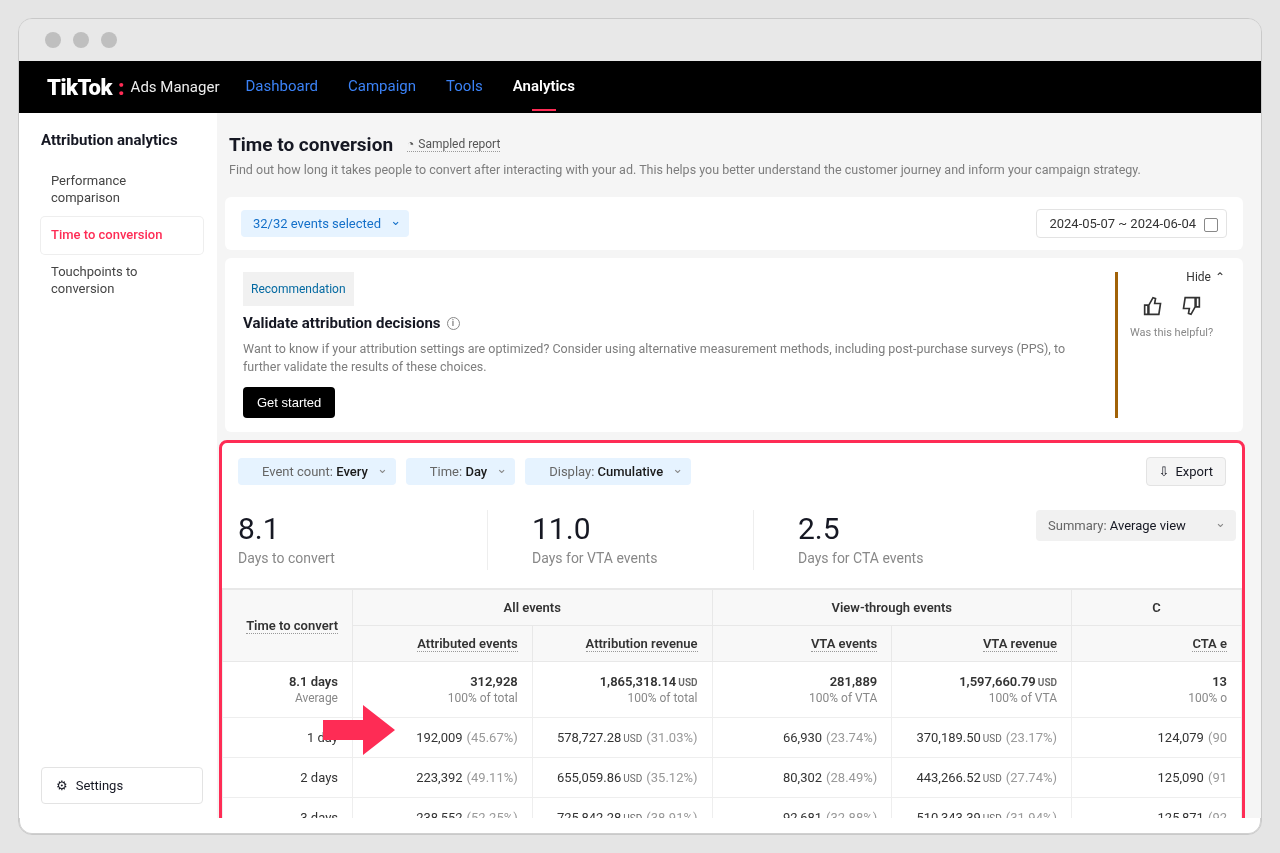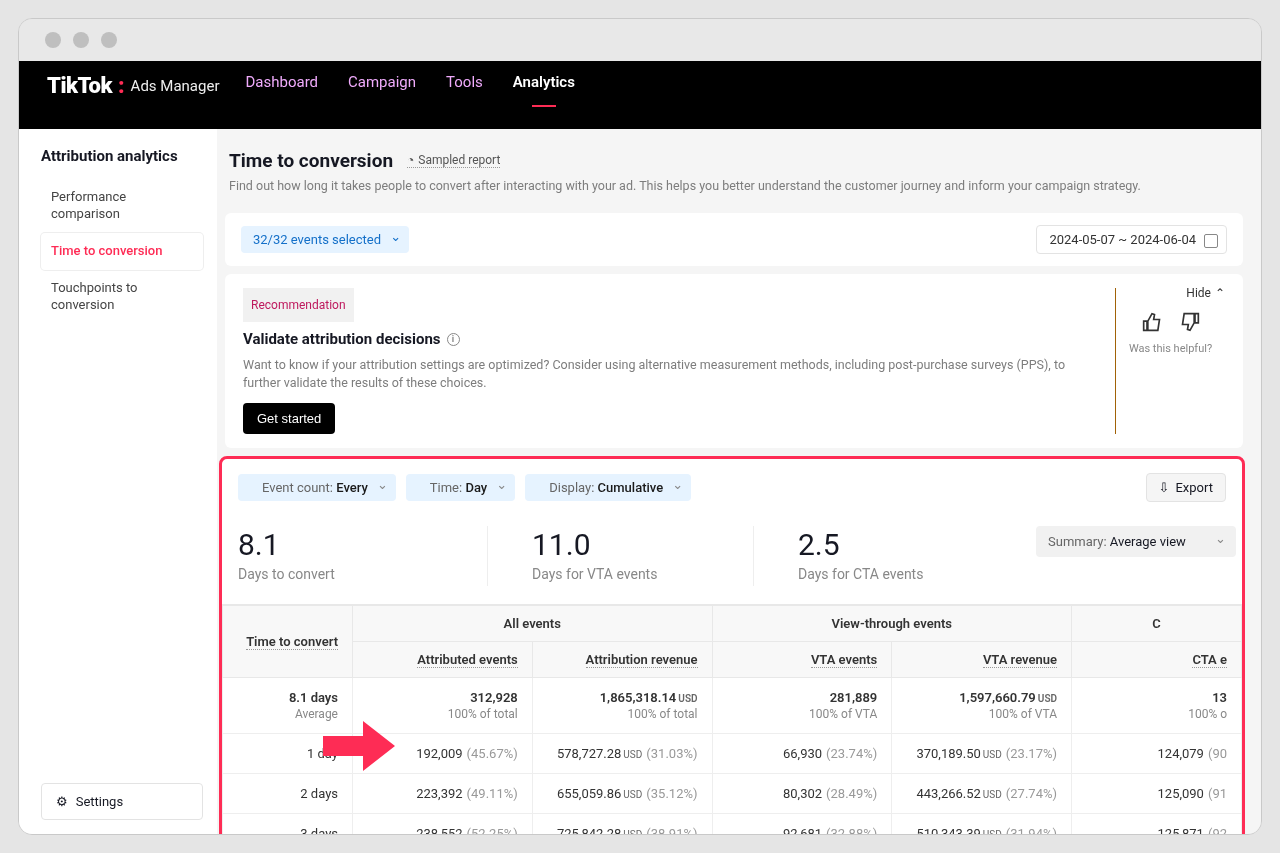--- a/index.html
+++ b/index.html
@@ -1,26 +1,26 @@
 <!DOCTYPE html>
 <html><head>
 <meta charset="utf-8">
 <style>
 * { box-sizing: border-box; margin: 0; padding: 0; }
 body { font-family: -apple-system, BlinkMacSystemFont, "Segoe UI", Roboto, Helvetica, Arial, sans-serif; background: #e5e5e5; padding: 18px; color: #161823; }
 .browser-frame { width: 1244px; height: 817px; background: #fff; border-radius: 14px; overflow: hidden; border: 1px solid #c9c9c9; box-shadow: 0 0 0 1px #d0d0d0 inset; position: relative; }
 .browser-chrome { height: 42px; background: #e8e8e8; display: flex; align-items: center; padding-left: 26px; gap: 12px; }
 .dot { width: 16px; height: 16px; border-radius: 50%; background: #bfbfbf; }
-.topnav { height: 68px; background: #000; display: flex; align-items: flex-start; padding: 12px 28px; gap: 0; color: #fff; }
+.topnav { height: 52px; background: #000; display: flex; align-items: center; padding: 0 28px; gap: 0; color: #fff; }
 .logo-area { display: flex; align-items: center; gap: 6px; margin-right: 26px; }
 .logo-text { font-weight: 900; font-size: 22px; letter-spacing: -0.5px; }
 .logo-dot { color: #fe2c55; font-weight: 900; font-size: 22px; }
 .logo-sub { font-size: 15px; color: #eee; font-weight: 400; }
 .nav-links { display: flex; gap: 30px; align-items: center; }
-.nav-link { font-size: 15px; color: #f0abfc; cursor: pointer; position: relative; padding-bottom: 2px; }
+.nav-link { font-size: 15px; color: #3b82f6; cursor: pointer; position: relative; padding-bottom: 2px; }
 .nav-link.active { color: #fff; font-weight: 600; }
 .nav-link.active::after { content: ""; position: absolute; left: 50%; transform: translateX(-50%); bottom: -14px; width: 24px; height: 2px; background: #fe2c55; }
 .app-body { display: flex; height: calc(100% - 110px); }
 .sidebar { width: 198px; padding: 18px 14px 14px 22px; background: #fff; display: flex; flex-direction: column; }
 .sidebar-title { font-size: 15px; font-weight: 700; margin-bottom: 14px; }
 .side-item { font-size: 13px; color: #444; padding: 10px 10px; border-radius: 4px; cursor: pointer; line-height: 1.3; }
 .side-item.active { background: #fff; color: #fe2c55; font-weight: 500; box-shadow: 0 0 0 1px #eee; }
 .sidebar-footer { margin-top: auto; }
 .settings-btn { border: 1px solid #e3e3e3; border-radius: 4px; padding: 10px 14px; font-size: 13px; display: flex; align-items: center; gap: 8px; cursor: pointer; }
 .main { flex: 1; background: #f5f5f5; padding: 14px 12px 0 2px; overflow: hidden; position: relative; }
@@ -30,26 +30,26 @@
 .sampled { font-size: 12px; color: #555; border-bottom: 1px dotted #999; display: inline-flex; align-items: center; gap: 4px; }
 .page-desc { font-size: 12.5px; color: #7d7d7d; margin-top: 6px; }
 .card { background: #fff; border-radius: 6px; margin: 8px 6px; padding: 12px 16px; }
 .filter-row { display: flex; align-items: center; justify-content: space-between; }
 .events-pill { background: #e6f3ff; color: #1470c9; font-size: 13px; padding: 6px 28px 6px 12px; border-radius: 4px; position: relative; cursor: pointer; }
 .events-pill::after { content: "⌄"; position: absolute; right: 8px; top: 3px; color: #1470c9; }
 .date-pill { border: 1px solid #e3e3e3; border-radius: 4px; padding: 6px 30px 6px 12px; font-size: 13px; color: #333; position: relative; cursor: pointer; }
 .date-pill::after { content: ""; position: absolute; right: 8px; top: 8px; width: 12px; height: 12px; border: 1.5px solid #888; border-radius: 2px; }
 .reco-card { background: #fff; border-radius: 6px; margin: 8px 6px; padding: 14px 18px; display: flex; }
 .reco-left { flex: 1; }
-.reco-tag { display: inline-block; background: #f1f1f1; color: #be185d; font-size: 12px; padding: 10px 8px; border-radius: 0; margin-bottom: 8px; }
+.reco-tag { display: inline-block; background: #f1f1f1; color: #0369a1; font-size: 12px; padding: 10px 8px; border-radius: 0; margin-bottom: 8px; }
 .reco-title { font-size: 15px; font-weight: 700; display: flex; align-items: center; gap: 6px; }
 .info-ic { width: 13px; height: 13px; border: 1.2px solid #888; border-radius: 50%; display: inline-flex; align-items: center; justify-content: center; font-size: 9px; color: #888; font-weight: 700; }
 .reco-desc { font-size: 12.5px; color: #7d7d7d; margin: 8px 0 12px; line-height: 1.4; max-width: 830px; }
 .get-started { background: #000; color: #fff; border-radius: 4px; padding: 8px 14px; font-size: 13px; border: none; cursor: pointer; }
-.reco-right { width: 110px; border-left: 1px solid #a16207; display: flex; flex-direction: column; align-items: center; justify-content: flex-start; gap: 8px; position: relative; }
+.reco-right { width: 110px; border-left: 3px solid #a16207; display: flex; flex-direction: column; align-items: center; justify-content: flex-start; gap: 8px; position: relative; }
 .hide-row { position: absolute; right: 0; top: -2px; font-size: 12px; color: #333; display: flex; align-items: center; gap: 4px; cursor: pointer; }
 .thumbs-row { display: flex; gap: 14px; margin-top: 22px; }
 .thumb { width: 24px; height: 24px; display: flex; align-items: center; justify-content: center; cursor: pointer; }
 .helpful-text { font-size: 11px; color: #888; }
 .highlight-box { border: 3px solid #fe2c55; border-radius: 8px; margin: 6px 4px 0 0; background: #fff; padding: 14px 0 0 0; overflow: hidden; }
 .controls-row { display: flex; align-items: center; gap: 10px; padding: 0 16px; }
 .chip { background: #e6f3ff; border-radius: 4px; padding: 6px 28px 6px 24px; font-size: 13px; color: #333; position: relative; cursor: pointer; }
 .chip::after { content: "⌄"; position: absolute; right: 8px; top: 3px; color: #888; }
 .chip .lab { color: #666; }
 .chip .val { color: #1a1a1a; font-weight: 500; }

